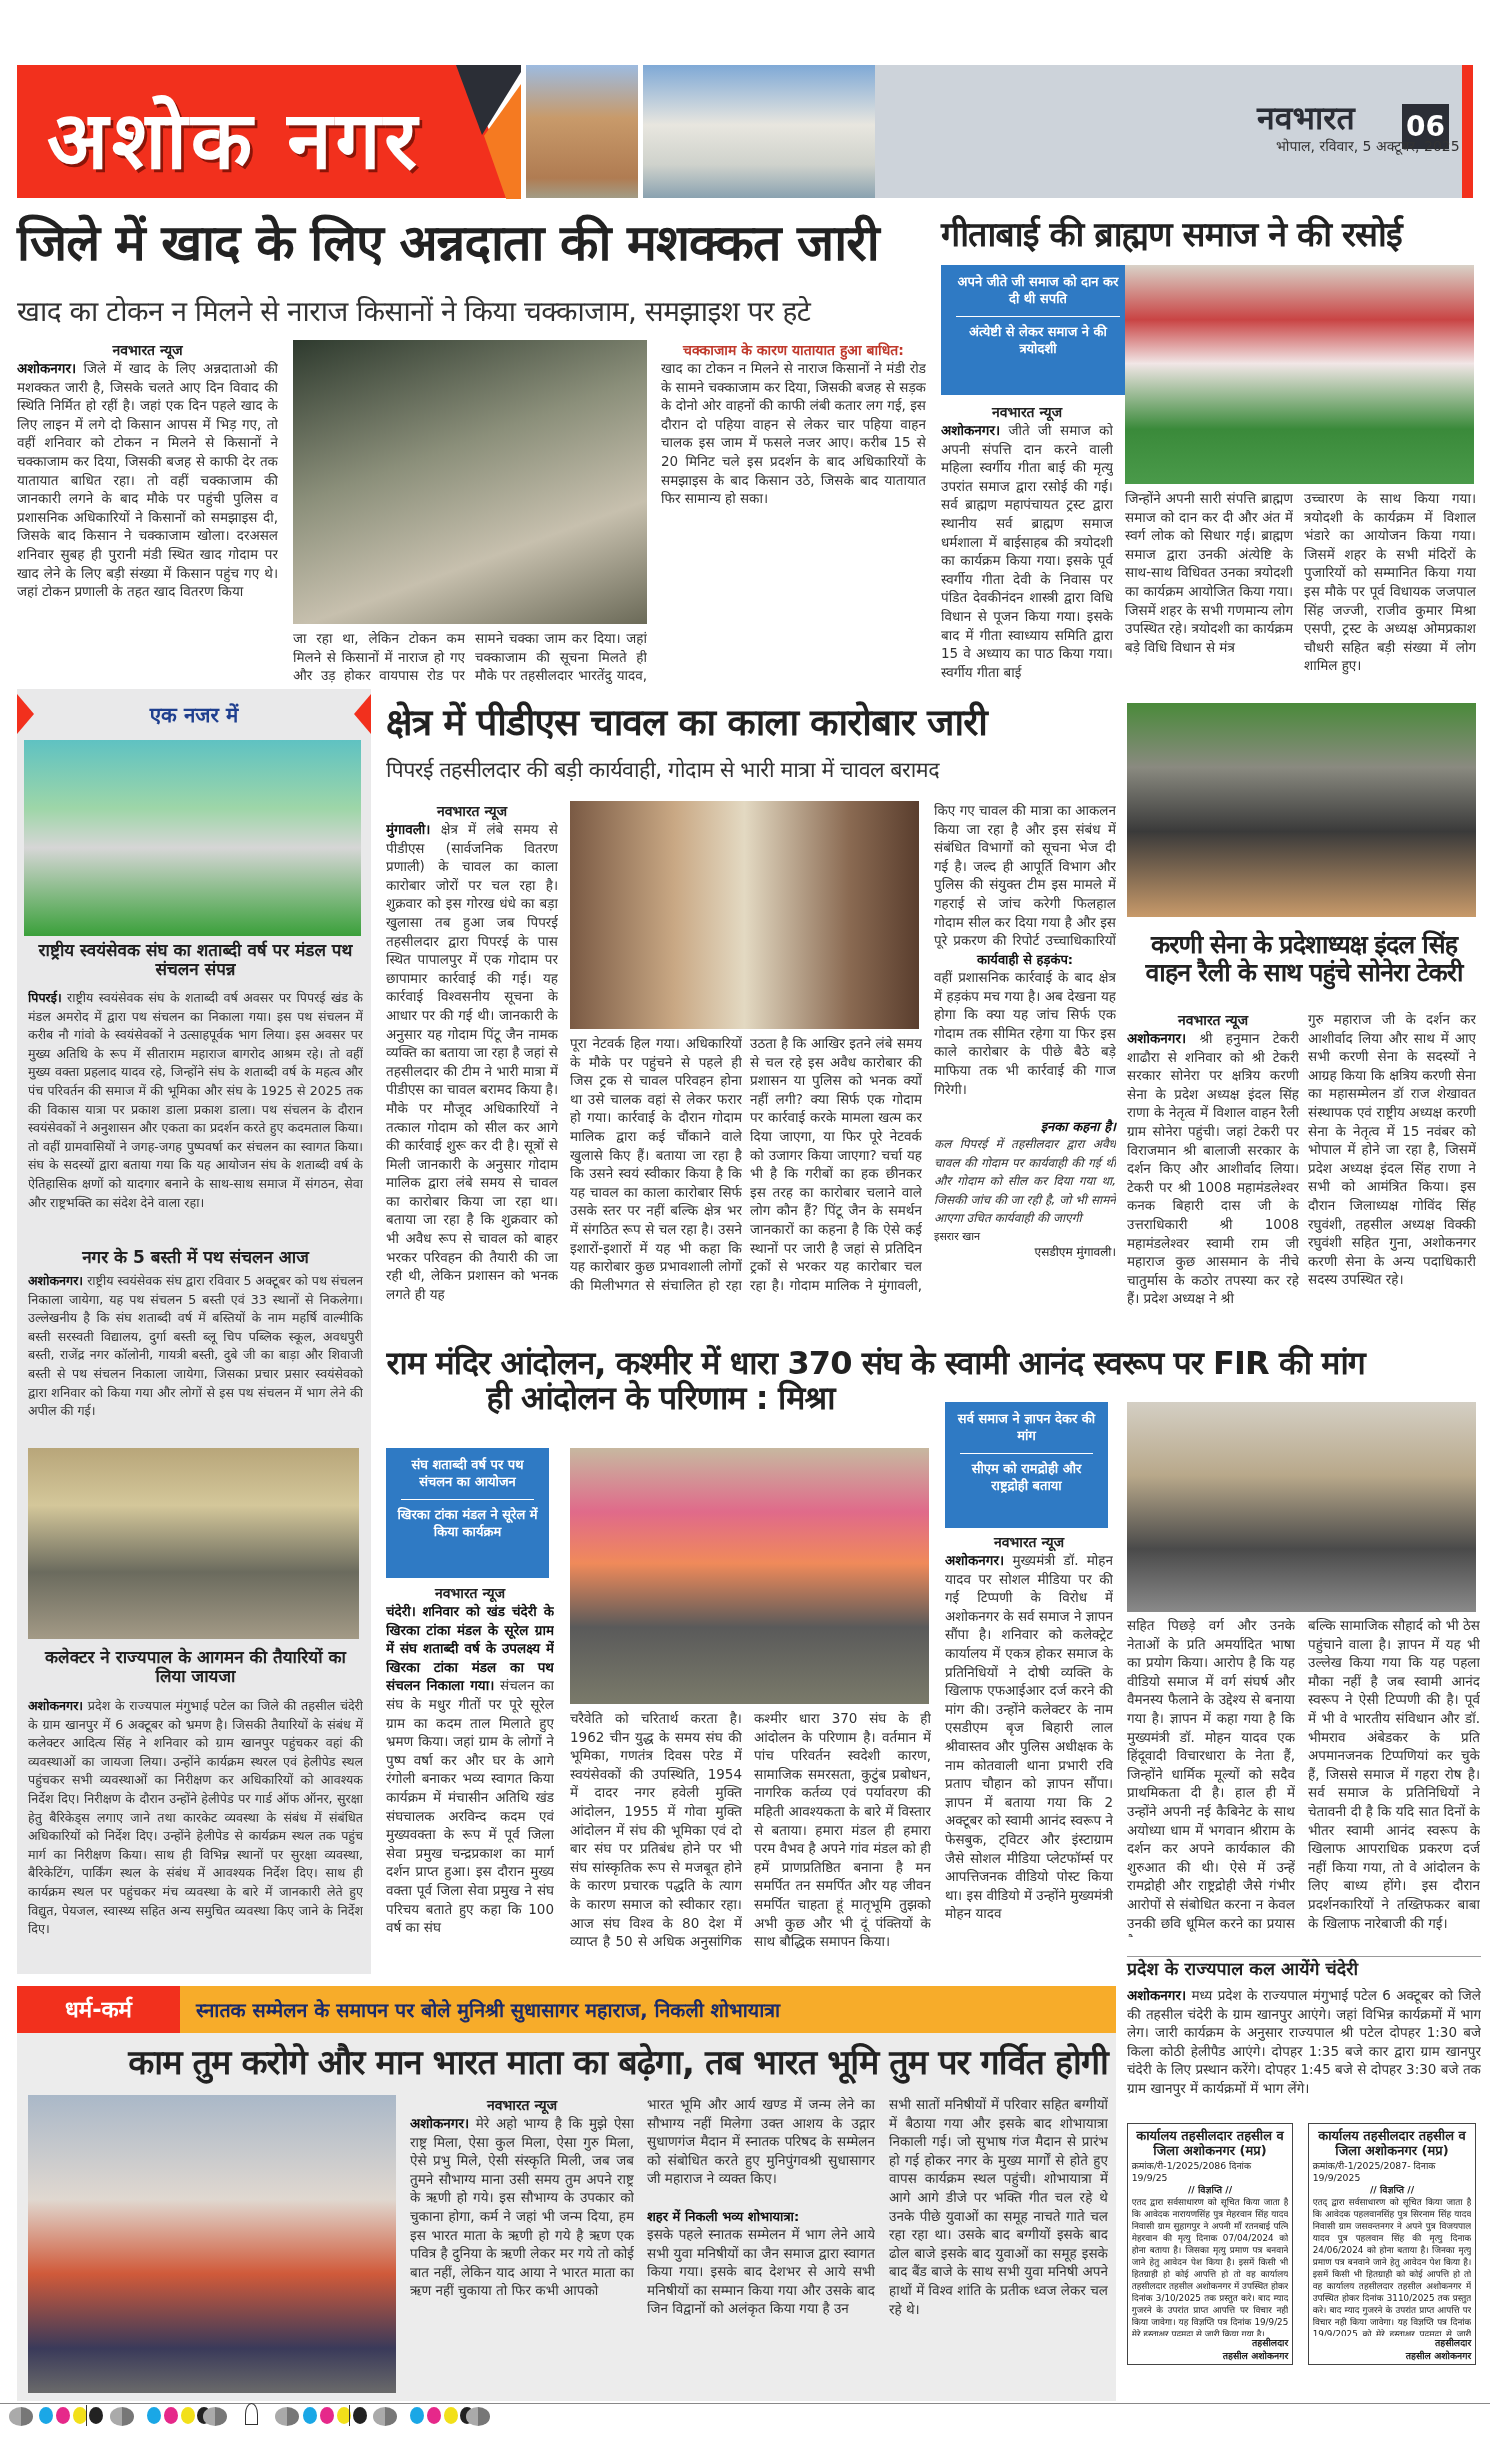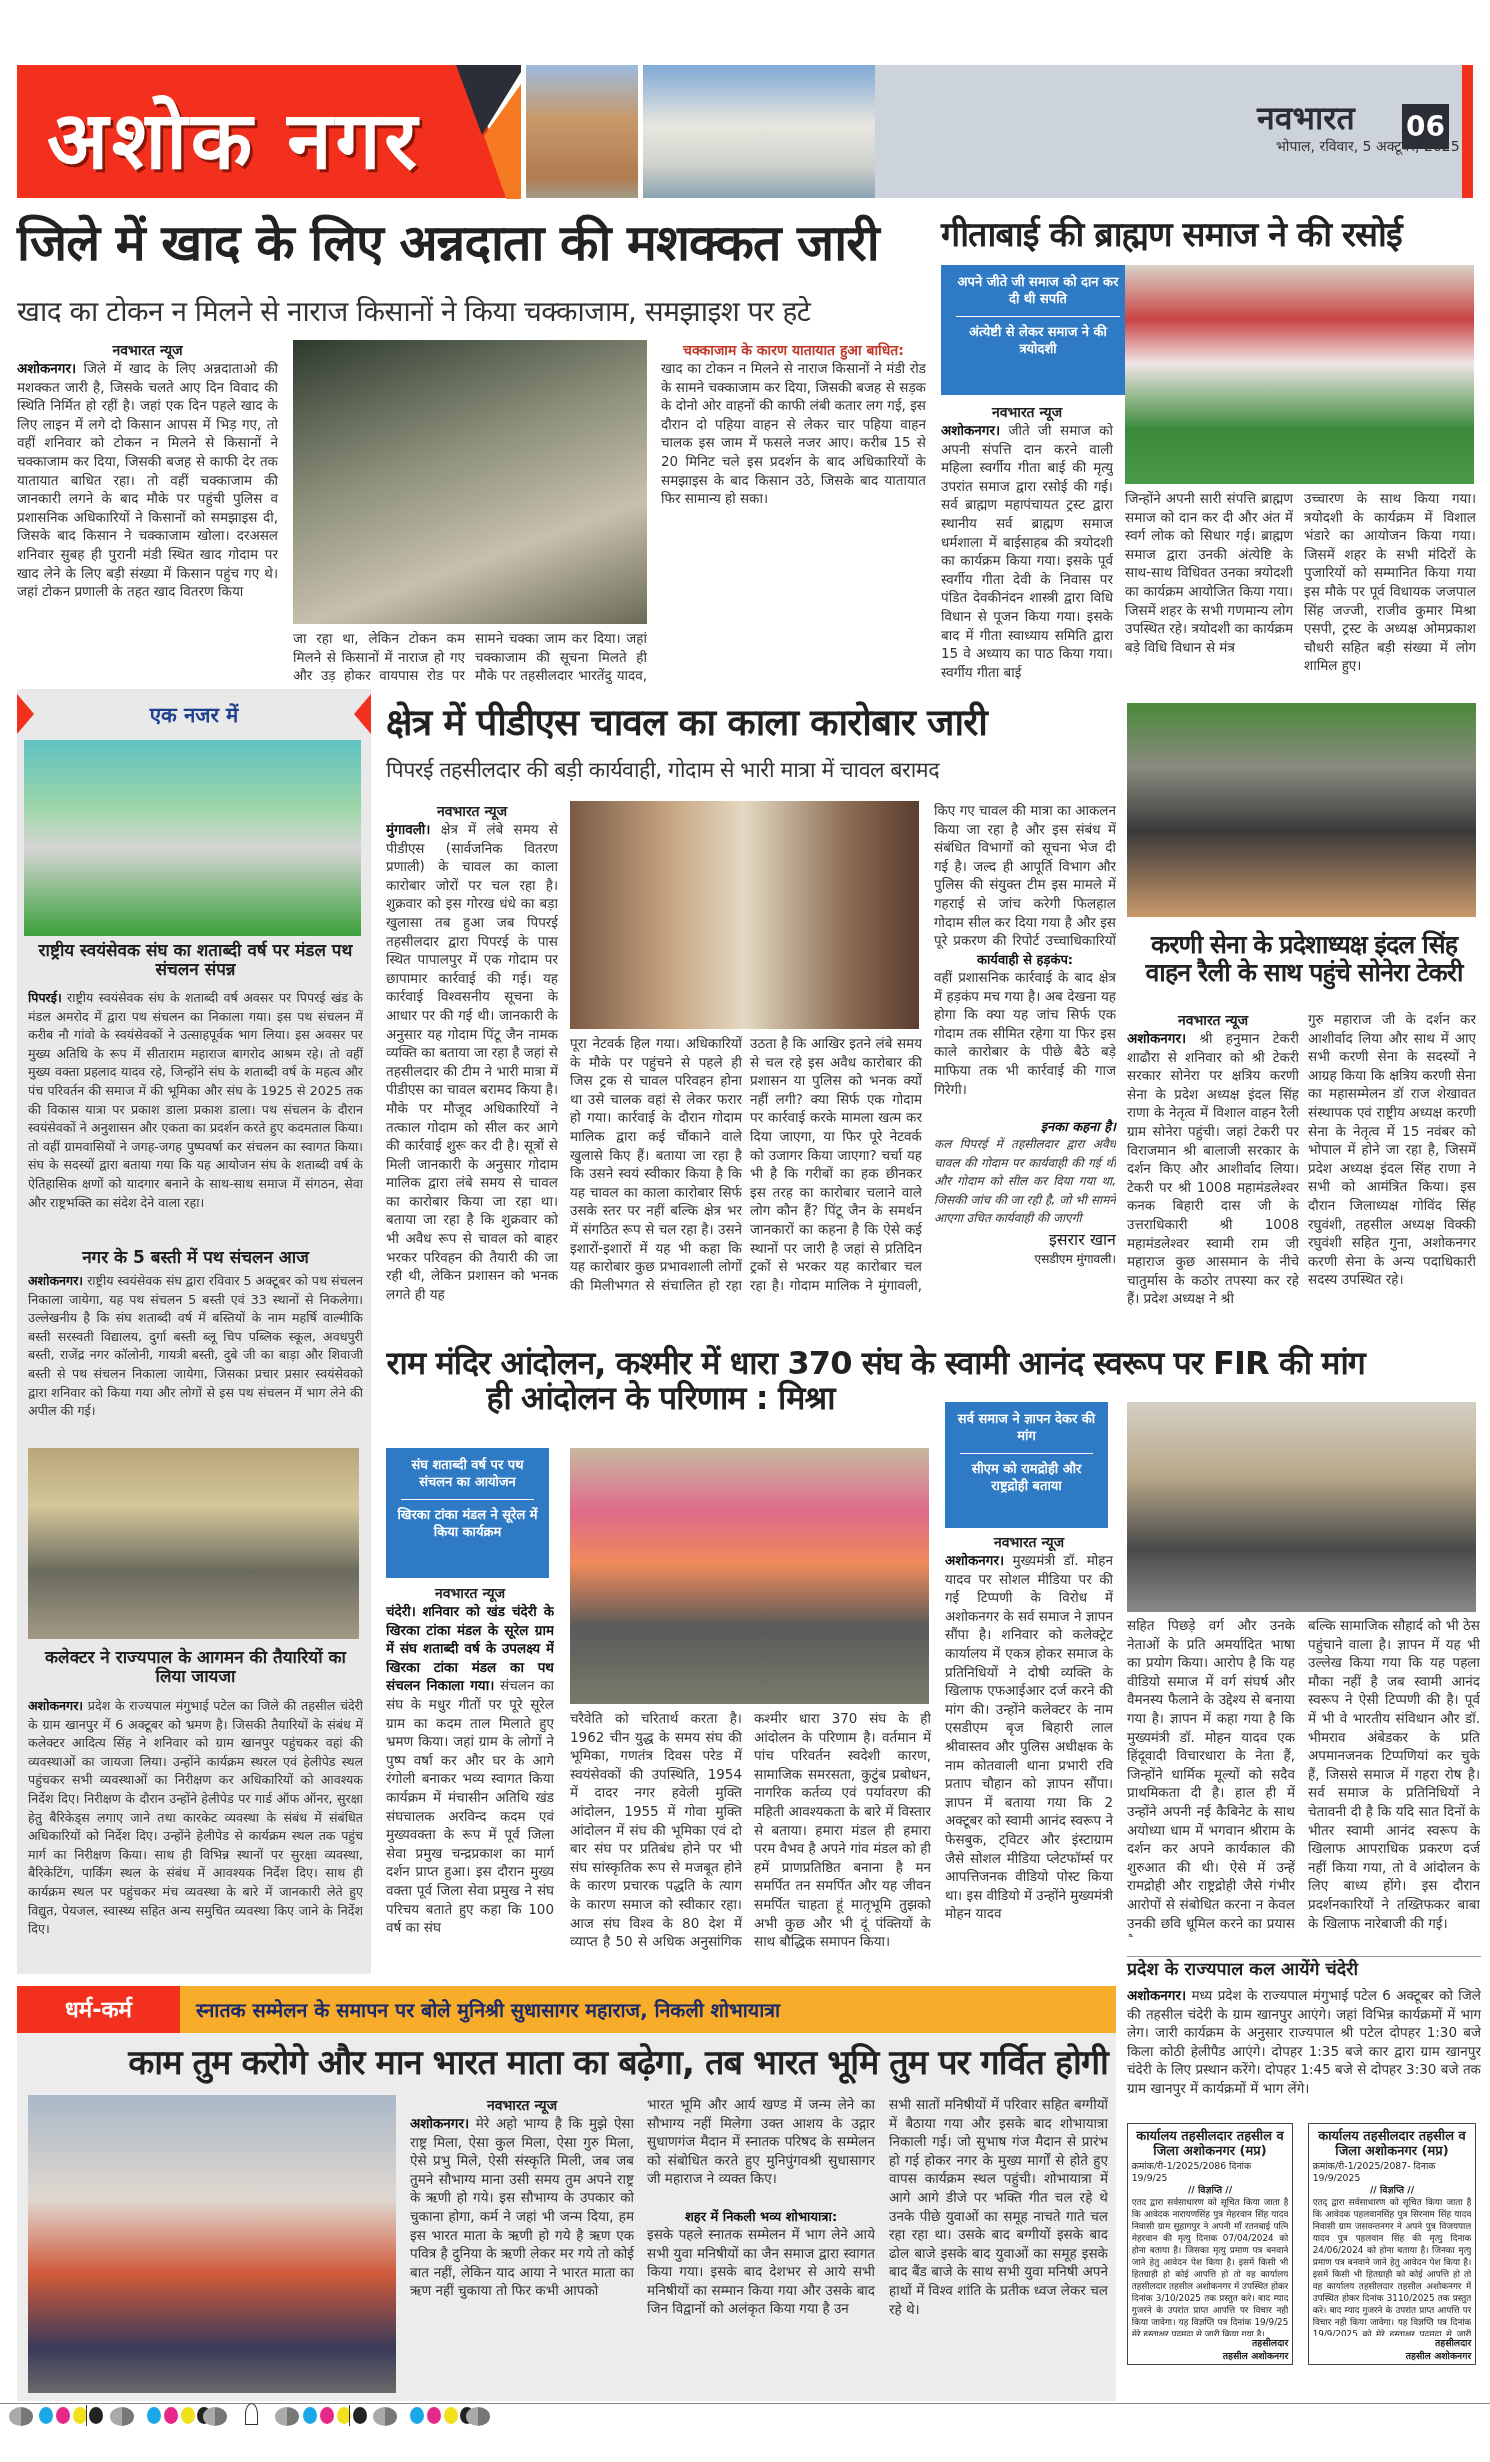--- a/index.html
+++ b/index.html
@@ -92,21 +92,21 @@
 </div>
 <div class="abs photo" style="left:570px;top:801px;width:349px;height:228px;background:linear-gradient(90deg,#7a5a44 0%,#c9a884 30%,#e3d9c2 50%,#8a6a52 80%,#5a3e2e 100%)"></div>
 <div class="abs body" style="left:570px;top:1034px;width:172px;height:261px">पूरा नेटवर्क हिल गया। अधिकारियों के मौके पर पहुंचने से पहले ही जिस ट्रक से चावल परिवहन होना था उसे चालक वहां से लेकर फरार हो गया। कार्रवाई के दौरान गोदाम मालिक द्वारा कई चौंकाने वाले खुलासे किए हैं। बताया जा रहा है कि उसने स्वयं स्वीकार किया है कि यह चावल का काला कारोबार सिर्फ उसके स्तर पर नहीं बल्कि क्षेत्र भर में संगठित रूप से चल रहा है। उसने इशारों-इशारों में यह भी कहा कि यह कारोबार कुछ प्रभावशाली लोगों की मिलीभगत से संचालित हो रहा है। अब बड़ा सवाल यह</div>
 <div class="abs body" style="left:750px;top:1034px;width:172px;height:261px">उठता है कि आखिर इतने लंबे समय से चल रहे इस अवैध कारोबार की प्रशासन या पुलिस को भनक क्यों नहीं लगी? क्या सिर्फ एक गोदाम पर कार्रवाई करके मामला खत्म कर दिया जाएगा, या फिर पूरे नेटवर्क को उजागर किया जाएगा? चर्चा यह भी है कि गरीबों का हक छीनकर इस तरह का कारोबार चलाने वाले लोग कौन हैं? पिंटू जैन के समर्थन जानकारों का कहना है कि ऐसे कई स्थानों पर जारी है जहां से प्रतिदिन ट्रकों से भरकर यह कारोबार चल रहा है। गोदाम मालिक ने मुंगावली, अथाईखेड़ा सहित कई और स्थानों पर भी कारोबार की बात कही है तहसीलदार ने बताया कि कारवाह</div>
 <div class="abs" style="left:934px;top:801px;width:182px">
   <div class="body" style="height:149px">किए गए चावल की मात्रा का आकलन किया जा रहा है और इस संबंध में संबंधित विभागों को सूचना भेज दी गई है। जल्द ही आपूर्ति विभाग और पुलिस की संयुक्त टीम इस मामले में गहराई से जांच करेगी फिलहाल गोदाम सील कर दिया गया है और इस पूरे प्रकरण की रिपोर्ट उच्चाधिकारियों को भेजी जा रही है।</div>
   <div class="lead" style="font-size:13px;text-align:center">कार्यवाही से हड़कंप:</div>
   <div class="body" style="height:149px">वहीं प्रशासनिक कार्रवाई के बाद क्षेत्र में हड़कंप मच गया है। अब देखना यह होगा कि क्या यह जांच सिर्फ एक गोदाम तक सीमित रहेगा या फिर इस काले कारोबार के पीछे बैठे बड़े माफिया तक भी कार्रवाई की गाज गिरेगी।</div>
   <div class="lead" style="font-size:13px;text-align:right;font-style:italic">इनका कहना है।</div>
   <div class="body" style="height:93px;font-style:italic;font-size:12px">कल पिपरई में तहसीलदार द्वारा अवैध चावल की गोदाम पर कार्यवाही की गई थी और गोदाम को सील कर दिया गया था, जिसकी जांच की जा रही है, जो भी सामने आएगा उचित कार्यवाही की जाएगी</div>
-  <div style="text-align:right;font-size:16px">इसरार खान</div>
+  <div style="text-align:left;font-size:11px">इसरार खान</div>
   <div style="text-align:right;font-size:12px">एसडीएम मुंगावली।</div>
 </div>
 
 <div class="abs photo" style="left:1127px;top:703px;width:349px;height:214px;background:linear-gradient(180deg,#4a8a3a 0%,#8a8a80 30%,#3a3a3a 60%,#c89a6a 100%)"></div>
 <h1 class="abs hl" style="left:1127px;top:931px;width:354px;font-size:25px;text-align:center">करणी सेना के प्रदेशाध्यक्ष इंदल सिंह वाहन रैली के साथ पहुंचे सोनेरा टेकरी</h1>
 <div class="abs" style="left:1127px;top:1010px;width:172px">
   <div class="byline">नवभारत न्यूज</div>
   <div class="body" style="height:279px"><span class="lead">अशोकनगर।</span> <span>श्री हनुमान टेकरी शाढौरा से शनिवार को श्री टेकरी सरकार सोनेरा पर क्षत्रिय करणी सेना के प्रदेश अध्यक्ष इंदल सिंह राणा के नेतृत्व में विशाल वाहन रैली ग्राम सोनेरा पहुंची। जहां टेकरी पर विराजमान श्री बालाजी सरकार के दर्शन किए और आशीर्वाद लिया। टेकरी पर श्री 1008 महामंडलेश्वर कनक बिहारी दास जी के उत्तराधिकारी श्री 1008 महामंडलेश्वर स्वामी राम जी महाराज कुछ आसमान के नीचे चातुर्मास के कठोर तपस्या कर रहे हैं। प्रदेश अध्यक्ष ने श्री</span></div>
 </div>
 <div class="abs body" style="left:1308px;top:1010px;width:168px;height:298px">गुरु महाराज जी के दर्शन कर आशीर्वाद लिया और साथ में आए सभी करणी सेना के सदस्यों ने आग्रह किया कि क्षत्रिय करणी सेना का महासम्मेलन डॉ राज शेखावत संस्थापक एवं राष्ट्रीय अध्यक्ष करणी सेना के नेतृत्व में 15 नवंबर को भोपाल में होने जा रहा है, जिसमें प्रदेश अध्यक्ष इंदल सिंह राणा ने सभी को आमंत्रित किया। इस दौरान जिलाध्यक्ष गोविंद सिंह रघुवंशी, तहसील अध्यक्ष विक्की रघुवंशी सहित गुना, अशोकनगर करणी सेना के अन्य पदाधिकारी सदस्य उपस्थित रहे।</div>
@@ -148,21 +148,21 @@
 <div class="abs" style="left:196px;top:1996px;width:913px;font-size:19.6px;font-weight:bold;color:#1a2a6a">स्नातक सम्मेलन के समापन पर बोले मुनिश्री सुधासागर महाराज, निकली शोभायात्रा</div>
 <div class="abs" style="left:17px;top:2033px;width:1099px;height:368px;background:#ececec"></div>
 <h1 class="abs hl" style="left:28px;top:2044px;width:1080px;font-size:34px;text-align:right">काम तुम करोगे और मान भारत माता का बढ़ेगा, तब भारत भूमि तुम पर गर्वित होगी</h1>
 <div class="abs photo" style="left:28px;top:2095px;width:368px;height:298px;background:linear-gradient(180deg,#aab8c8 0%,#e0d8d0 35%,#d05a3a 60%,#3a3a5a 85%,#6a6a6a 100%)"></div>
 <div class="abs" style="left:410px;top:2095px;width:224px">
   <div class="byline">नवभारत न्यूज</div>
   <div class="body" style="height:279px"><span class="lead">अशोकनगर।</span> <span>मेरे अहो भाग्य है कि मुझे ऐसा राष्ट्र मिला, ऐसा कुल मिला, ऐसा गुरु मिला, ऐसे प्रभु मिले, ऐसी संस्कृति मिली, जब जब तुमने सौभाग्य माना उसी समय तुम अपने राष्ट्र के ऋणी हो गये। इस सौभाग्य के उपकार को चुकाना होगा, कर्म ने जहां भी जन्म दिया, हम इस भारत माता के ऋणी हो गये है ऋण एक पवित्र है दुनिया के ऋणी लेकर मर गये तो कोई बात नहीं, लेकिन याद आया ने भारत माता का ऋण नहीं चुकाया तो फिर कभी आपको</span></div>
 </div>
 <div class="abs" style="left:647px;top:2095px;width:228px">
   <div class="body" style="height:112px">भारत भूमि और आर्य खण्ड में जन्म लेने का सौभाग्य नहीं मिलेगा उक्त आशय के उद्गार सुधाणगंज मैदान में स्नातक परिषद के सम्मेलन को संबोधित करते हुए मुनिपुंगवश्री सुधासागर जी महाराज ने व्यक्त किए।</div>
-  <div class="lead" style="font-size:13px;text-align:center">शहर में निकली भव्य शोभायात्रा:</div>
+  <div class="lead" style="font-size:13px;text-align:left">शहर में निकली भव्य शोभायात्रा:</div>
   <div class="body" style="height:168px">इसके पहले स्नातक सम्मेलन में भाग लेने आये सभी युवा मनिषीयों का जैन समाज द्वारा स्वागत किया गया। इसके बाद देशभर से आये सभी मनिषीयों का सम्मान किया गया और उसके बाद जिन विद्वानों को अलंकृत किया गया है उन</div>
 </div>
 <div class="abs body" style="left:889px;top:2095px;width:219px;height:298px">सभी सातों मनिषीयों में परिवार सहित बग्गीयों में बैठाया गया और इसके बाद शोभायात्रा निकाली गई। जो सुभाष गंज मैदान से प्रारंभ हो गई होकर नगर के मुख्य मार्गों से होते हुए वापस कार्यक्रम स्थल पहुंची। शोभायात्रा में आगे आगे डीजे पर भक्ति गीत चल रहे थे उनके पीछे युवाओं का समूह नाचते गाते चल रहा रहा था। उसके बाद बग्गीयों इसके बाद ढोल बाजे इसके बाद युवाओं का समूह इसके बाद बैंड बाजे के साथ सभी युवा मनिषी अपने हाथों में विश्व शांति के प्रतीक ध्वज लेकर चल रहे थे।</div>
 
 <div class="abs" style="left:1127px;top:2123px;width:166px;height:242px;border:0.9px solid #444;padding:3.7px">
   <div style="font-weight:bold;font-size:13px;text-align:center;line-height:1.2">कार्यालय तहसीलदार तहसील व जिला अशोकनगर (मप्र)</div>
   <div style="font-size:9.3px">क्रमांक/री-1/2025/2086 दिनांक 19/9/25</div>
   <div style="font-size:9.3px;font-weight:bold;text-align:center">// विज्ञप्ति //</div>
   <div style="font-size:8.8px;line-height:12px;text-align:justify;height:140px;overflow:hidden">एतद द्वारा सर्वसाधारण को सूचित किया जाता है कि आवेदक नारायणसिंह पुत्र मेहरवान सिंह यादव निवासी ग्राम सुहागपुर ने अपनी माँ रतनबाई पत्नि मेहरवान की मृत्यु दिनाक 07/04/2024 को होना बताया है। जिसका मृत्यु प्रमाण पत्र बनवाने जाने हेतु आवेदन पेश किया है। इसमें किसी भी हितग्राही हो कोई आपत्ति हो तो वह कार्यालय तहसीलदार तहसील अशोकनगर में उपस्थित होकर दिनांक 3/10/2025 तक प्रस्तुत करे। बाद म्याद गुजरने के उपरांत प्राप्त आपत्ति पर विचार नही किया जावेगा। यह विज्ञप्ति पत्र दिनांक 19/9/25 मेरे हस्ताक्षर पदमुद्रा से जारी किया गया है।</div>
   <div style="font-size:9.3px;font-weight:bold;text-align:right">तहसीलदार</div>

